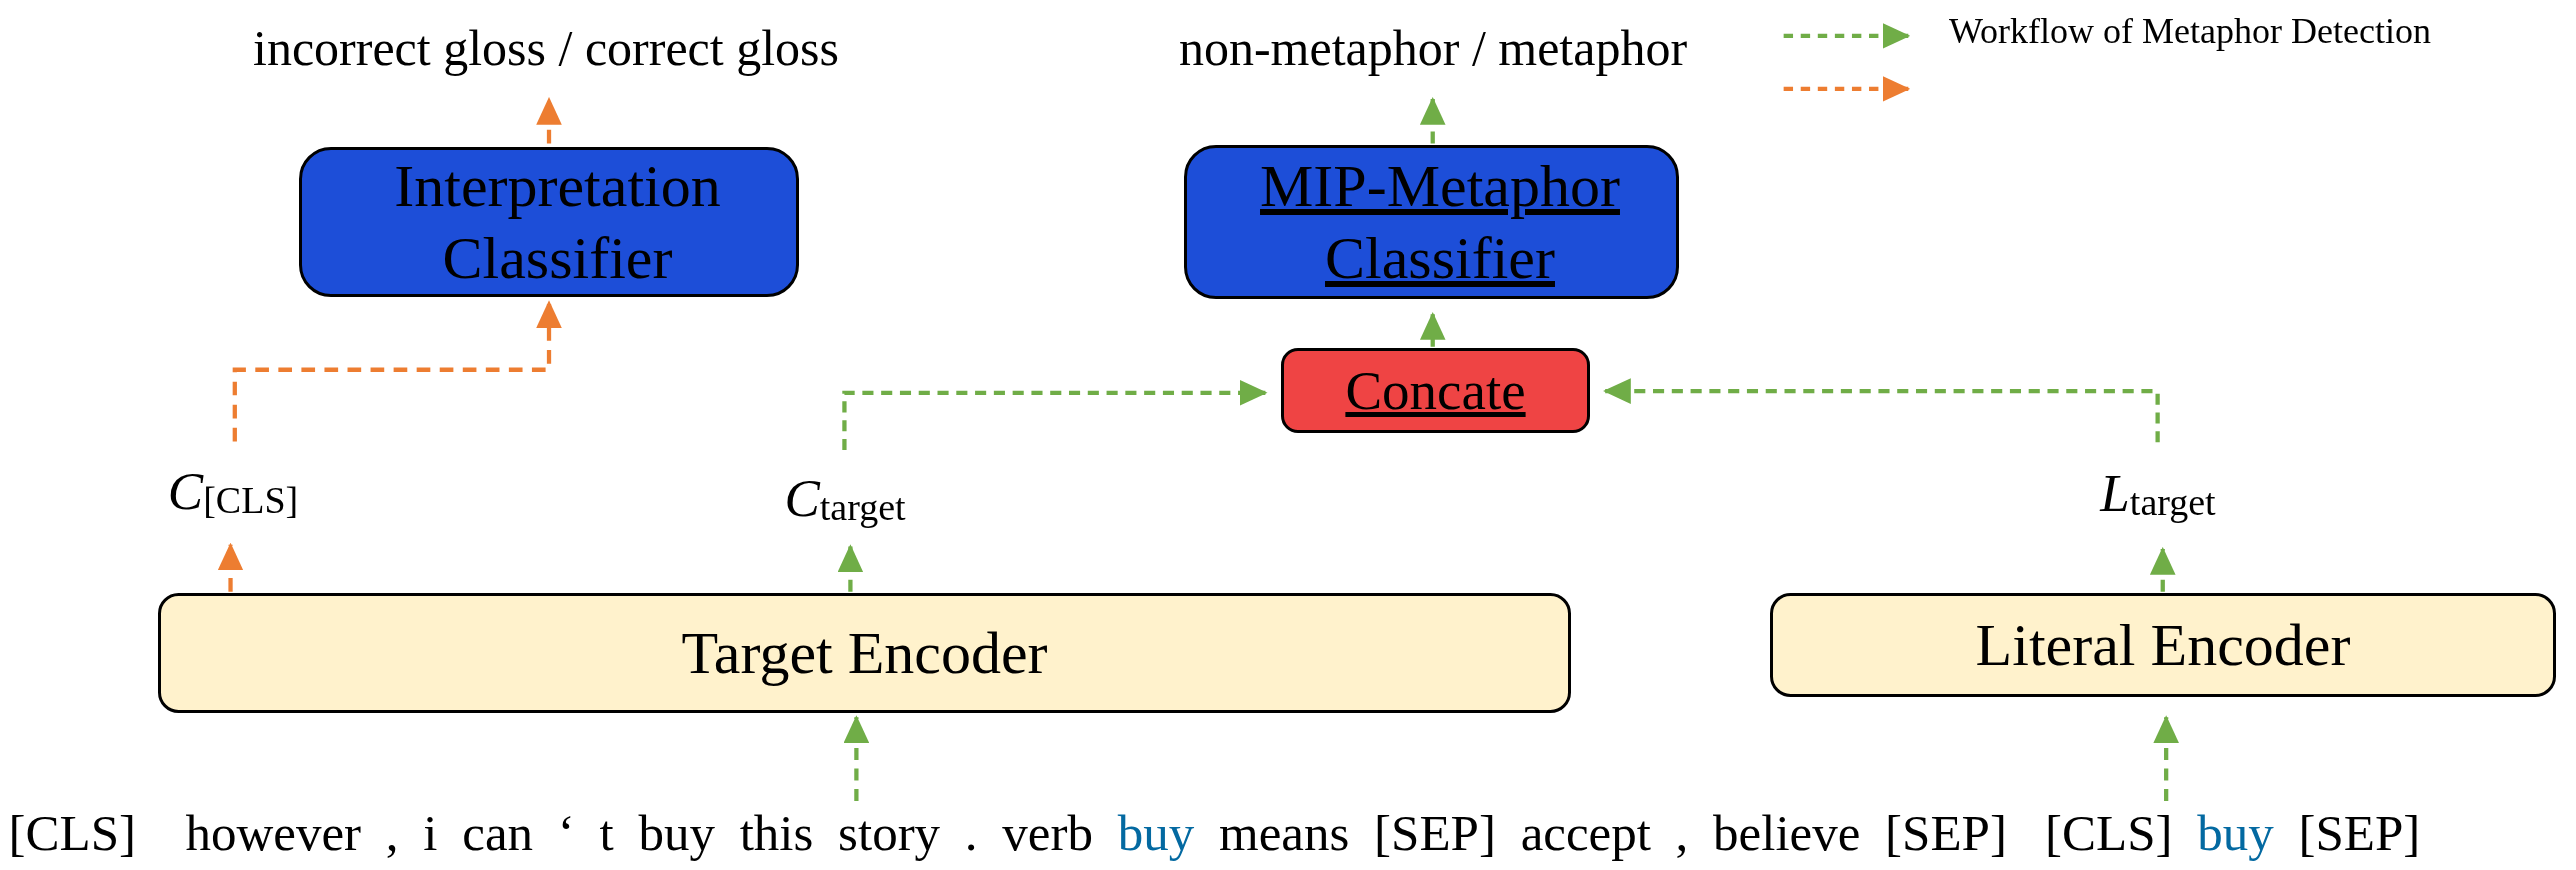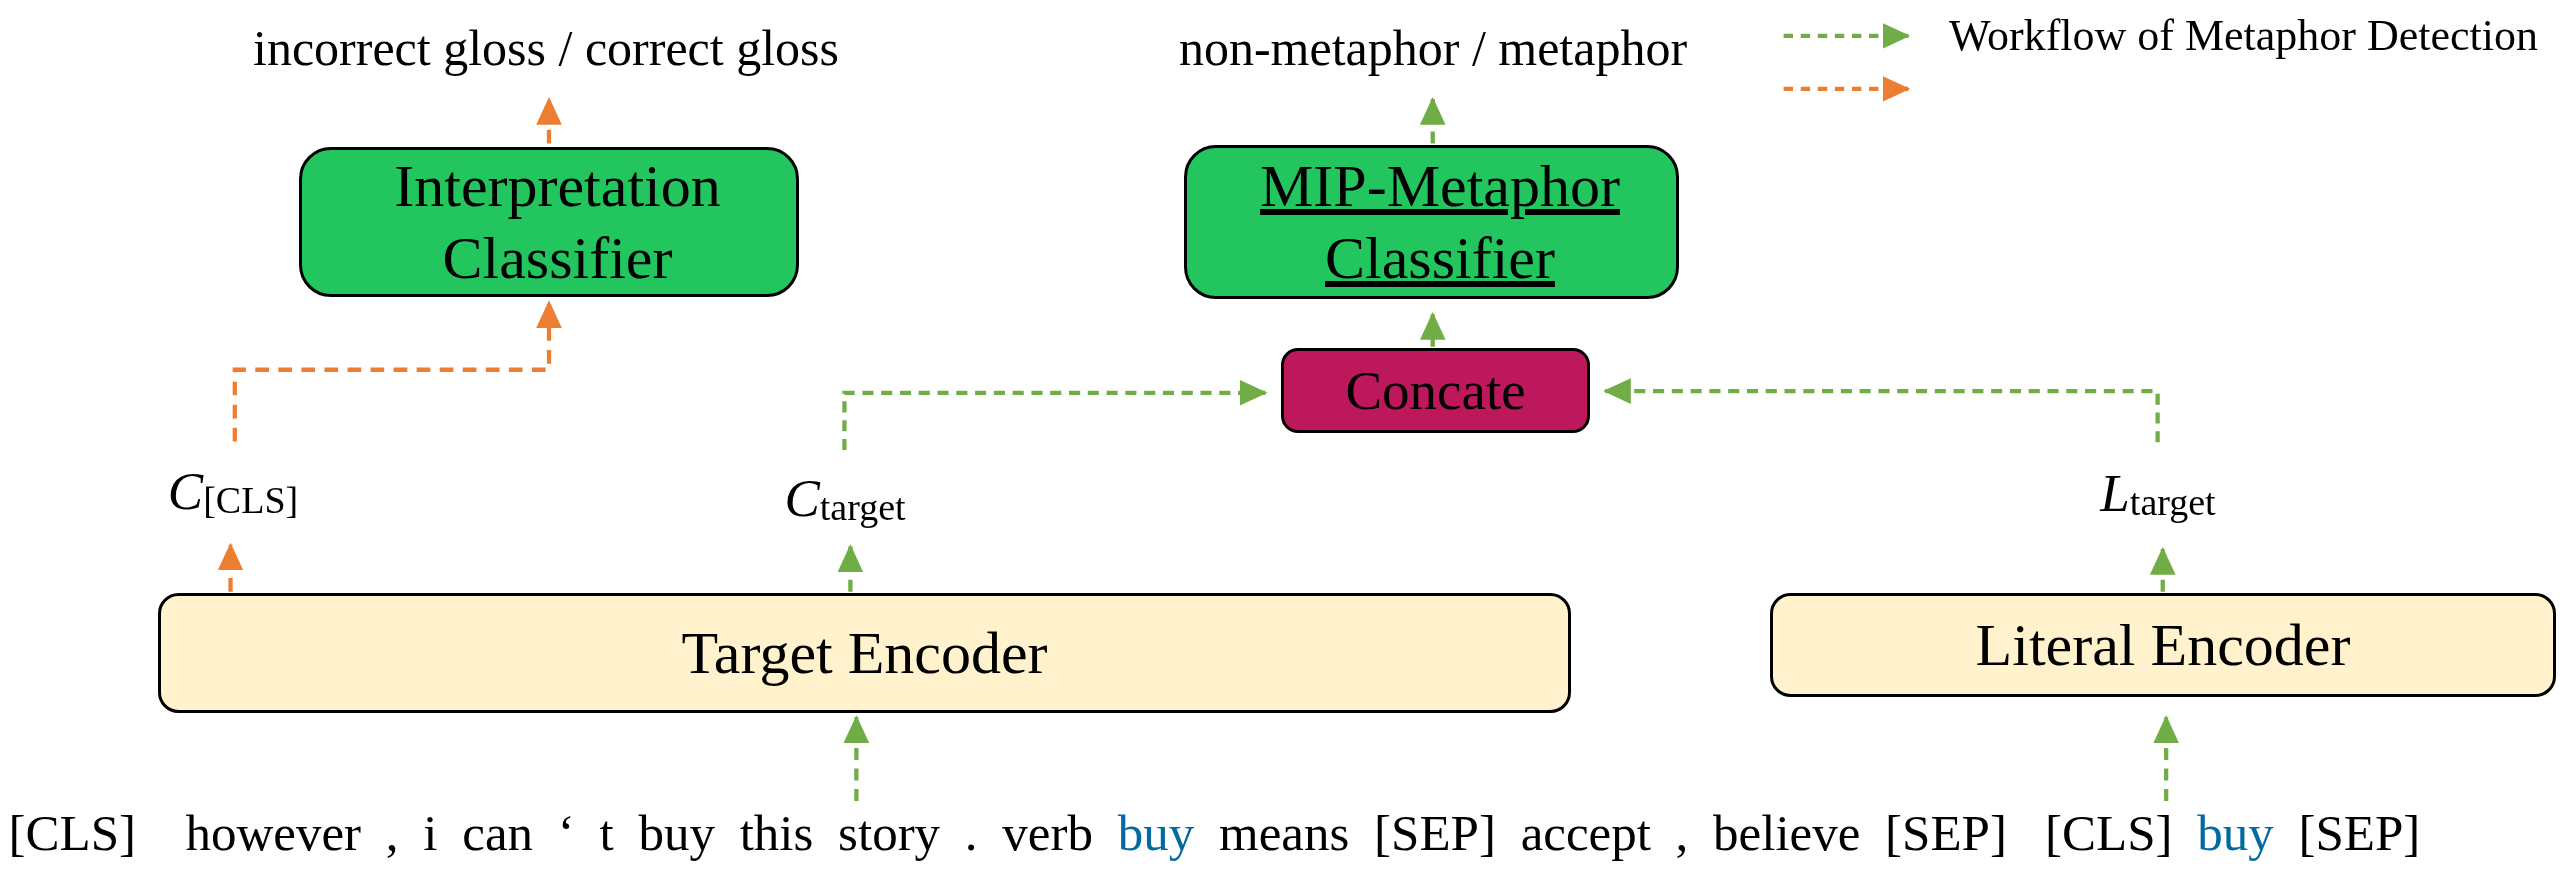--- a/index.html
+++ b/index.html
@@ -15,29 +15,29 @@
   svg.wires{position:absolute;left:0;top:0;width:2576px;height:871px;pointer-events:none;}
 
   
   .node{
     position:absolute;
     border:3.4px solid #000;
     display:flex;flex-direction:column;align-items:center;justify-content:center;
     text-align:center;
     box-sizing:border-box;
   }
-  .classifier{background:#22c55e;border-radius:32px;font-size:60px;line-height:72px;padding-left:17px;}
-  .concate{background:#be185d;border-radius:17px;font-size:55px;}
+  .classifier{background:#1d4ed8;border-radius:32px;font-size:60px;line-height:72px;padding-left:17px;}
+  .concate{background:#ef4444;border-radius:17px;font-size:55px;text-decoration:underline;}
   .encoder{background:#fff2cc;border-radius:20.5px;font-size:60px;}
 
   
   .out-label{font-size:50px;white-space:nowrap;transform:translateX(-50%);text-align:right;}
 
   
-  .legend-label{font-size:44px;white-space:nowrap;}
+  .legend-label{font-size:36px;white-space:nowrap;}
 
   
   .rep{white-space:nowrap;transform:translateX(-50%);}
   .rep .main{font-style:italic;font-size:53px;}
   .rep sub{font-size:38px;font-style:normal;line-height:0;}
 
   
   .tokens{font-size:51px;white-space:pre;word-spacing:12px;}
   .tokens .red{color:#0369a1;}
 </style>

